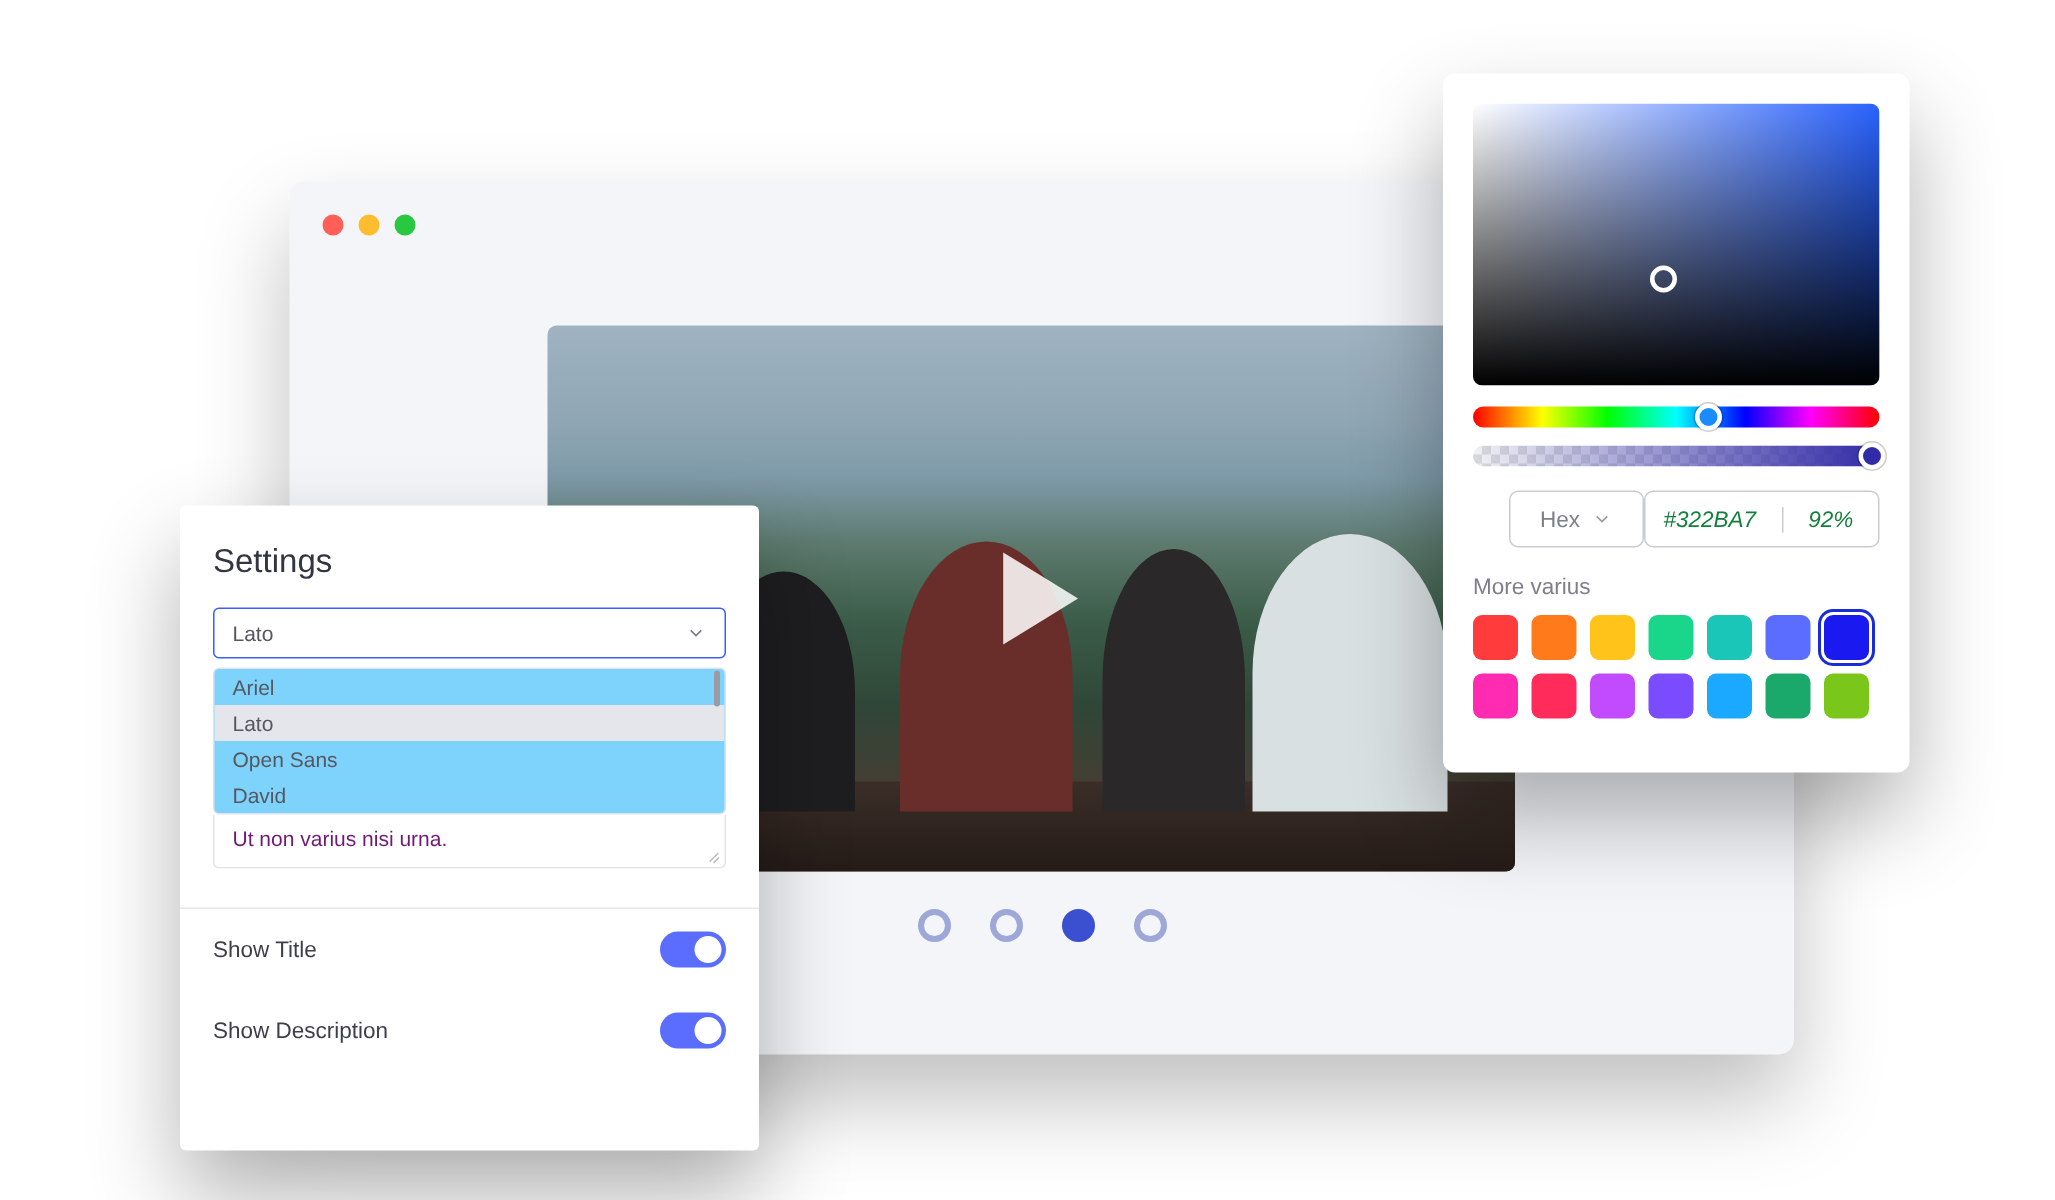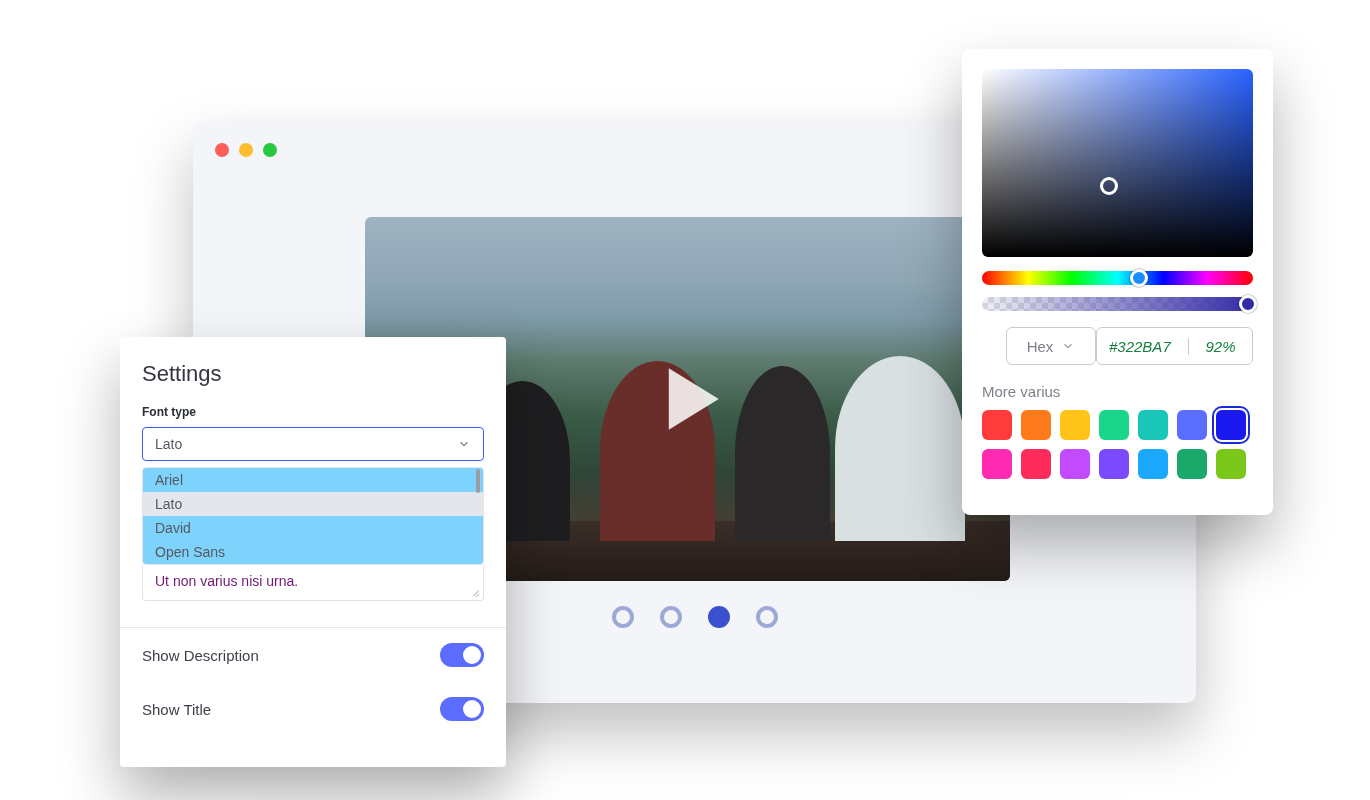--- a/index.html
+++ b/index.html
@@ -375,51 +375,50 @@
     <div class="page-dot"></div>
     <div class="page-dot"></div>
     <div class="page-dot active"></div>
     <div class="page-dot"></div>
   </div>
 </div>
 
 <div class="settings-panel">
   <div class="settings-title">Settings</div>
 
-  <div class="field-label">Font type</div>
   <div class="select-box">
     <span>Lato</span>
     <svg class="chevron-down" viewBox="0 0 24 24">
       <path d="M6 9l6 6 6-6" fill="none" stroke="#7d7f8a" stroke-width="2"></path>
     </svg>
   </div>
 
   <div class="dropdown-wrap">
     <div class="dropdown-list">
       <div class="dropdown-item">Ariel</div>
       <div class="dropdown-item selected">Lato</div>
+      <div class="dropdown-item">Open Sans</div>
       <div class="dropdown-item">David</div>
-      <div class="dropdown-item">Open Sans</div>
     </div>
     <div class="dropdown-scrollbar"></div>
   </div>
 
   <div class="textarea-box">
     <span>Ut non varius nisi urna.</span>
     <div class="resize-handle"></div>
   </div>
 
   <div class="settings-divider"></div>
 
   <div class="toggle-row">
+    <span class="toggle-label">Show Title</span>
+    <div class="toggle"></div>
+  </div>
+  <div class="toggle-row">
     <span class="toggle-label">Show Description</span>
-    <div class="toggle"></div>
-  </div>
-  <div class="toggle-row">
-    <span class="toggle-label">Show Title</span>
     <div class="toggle"></div>
   </div>
 </div>
 
 <div class="color-panel">
   <div class="color-canvas">
     <div class="canvas-cursor"></div>
   </div>
   <div class="hue-slider">
     <div class="slider-thumb hue-thumb"></div>

